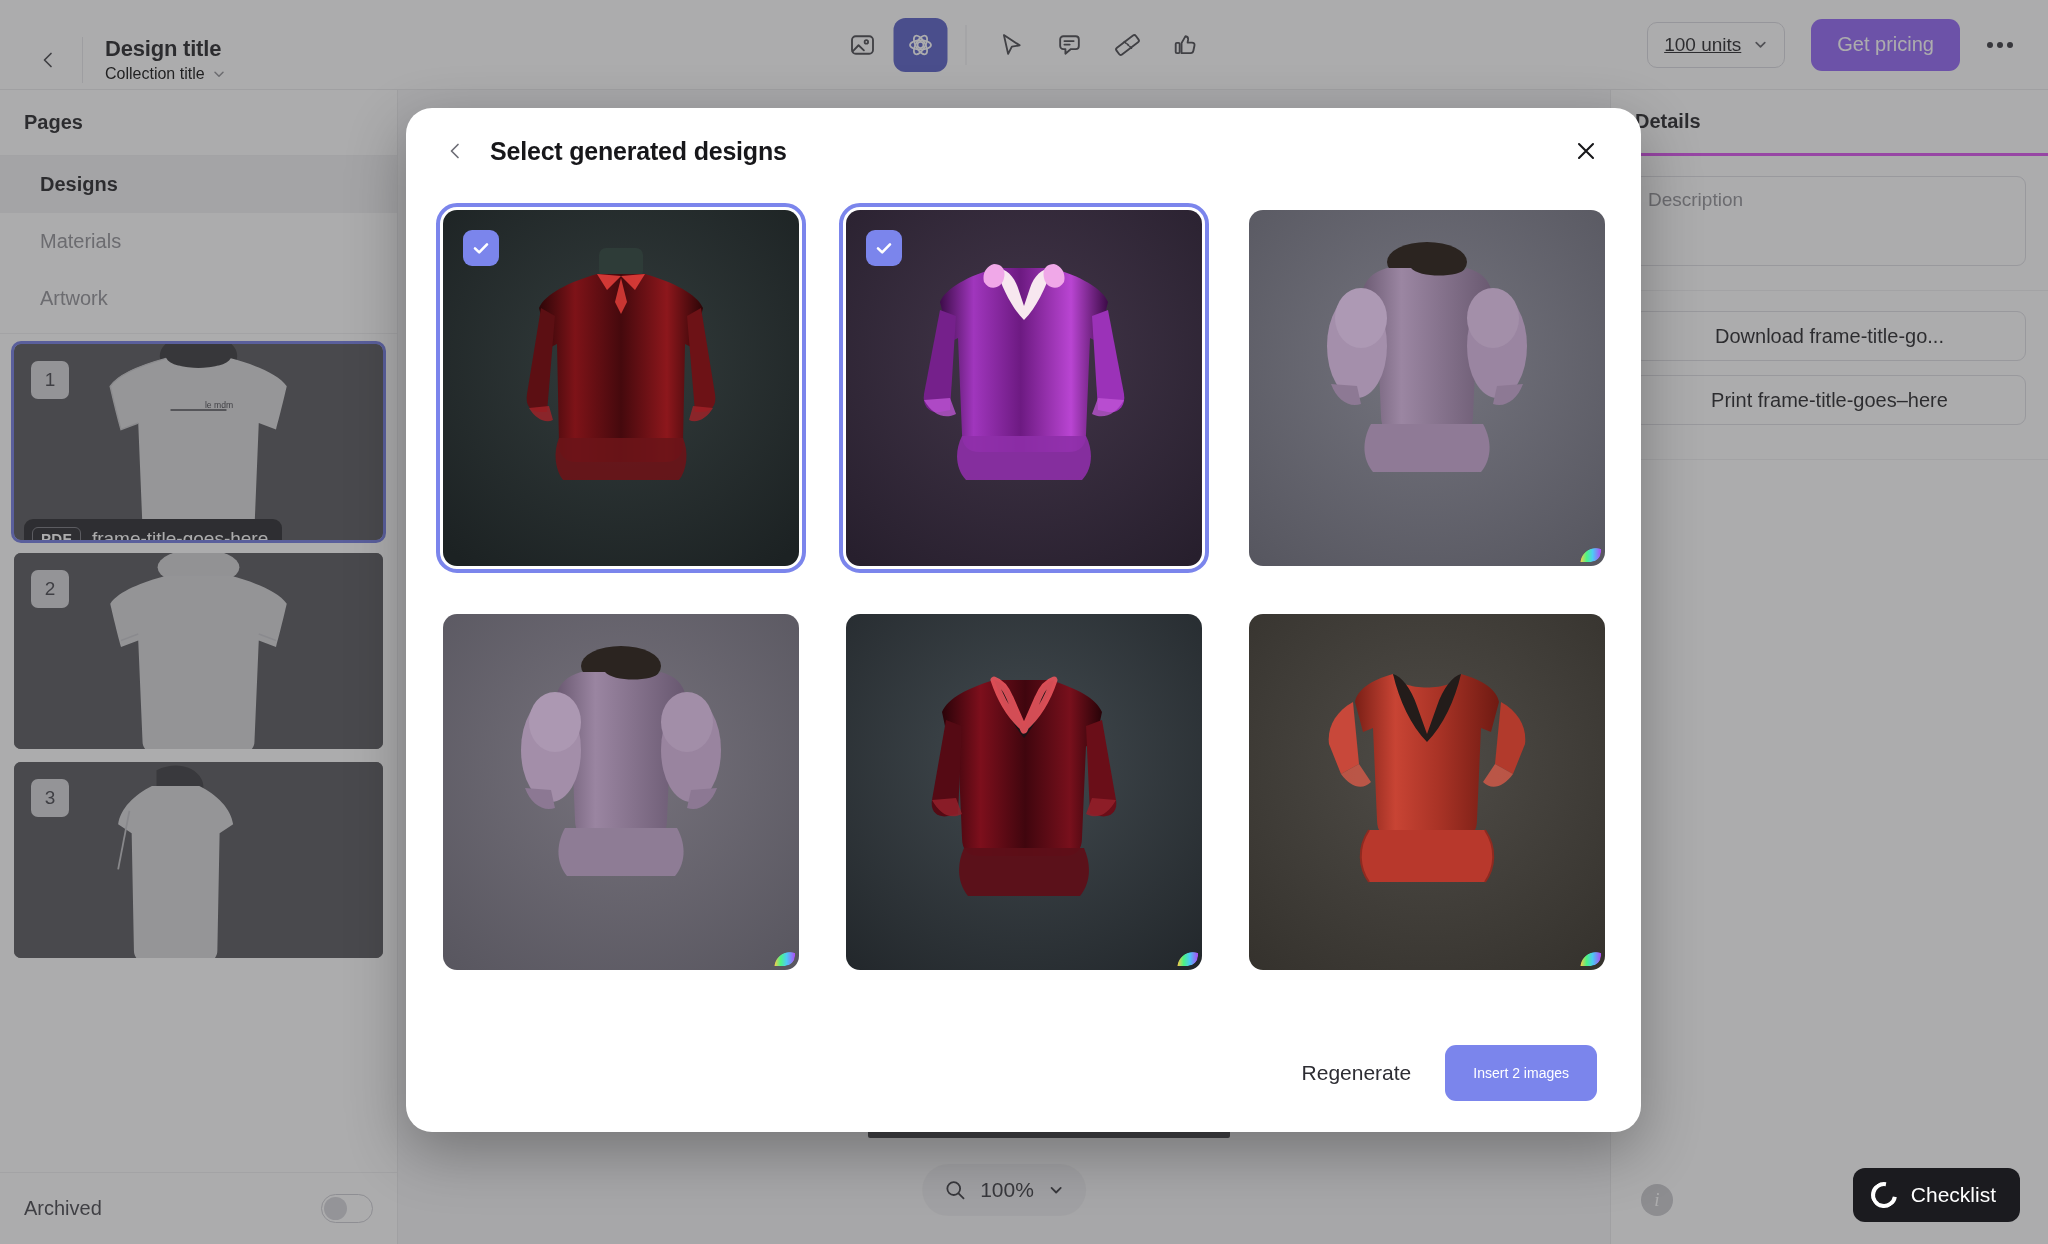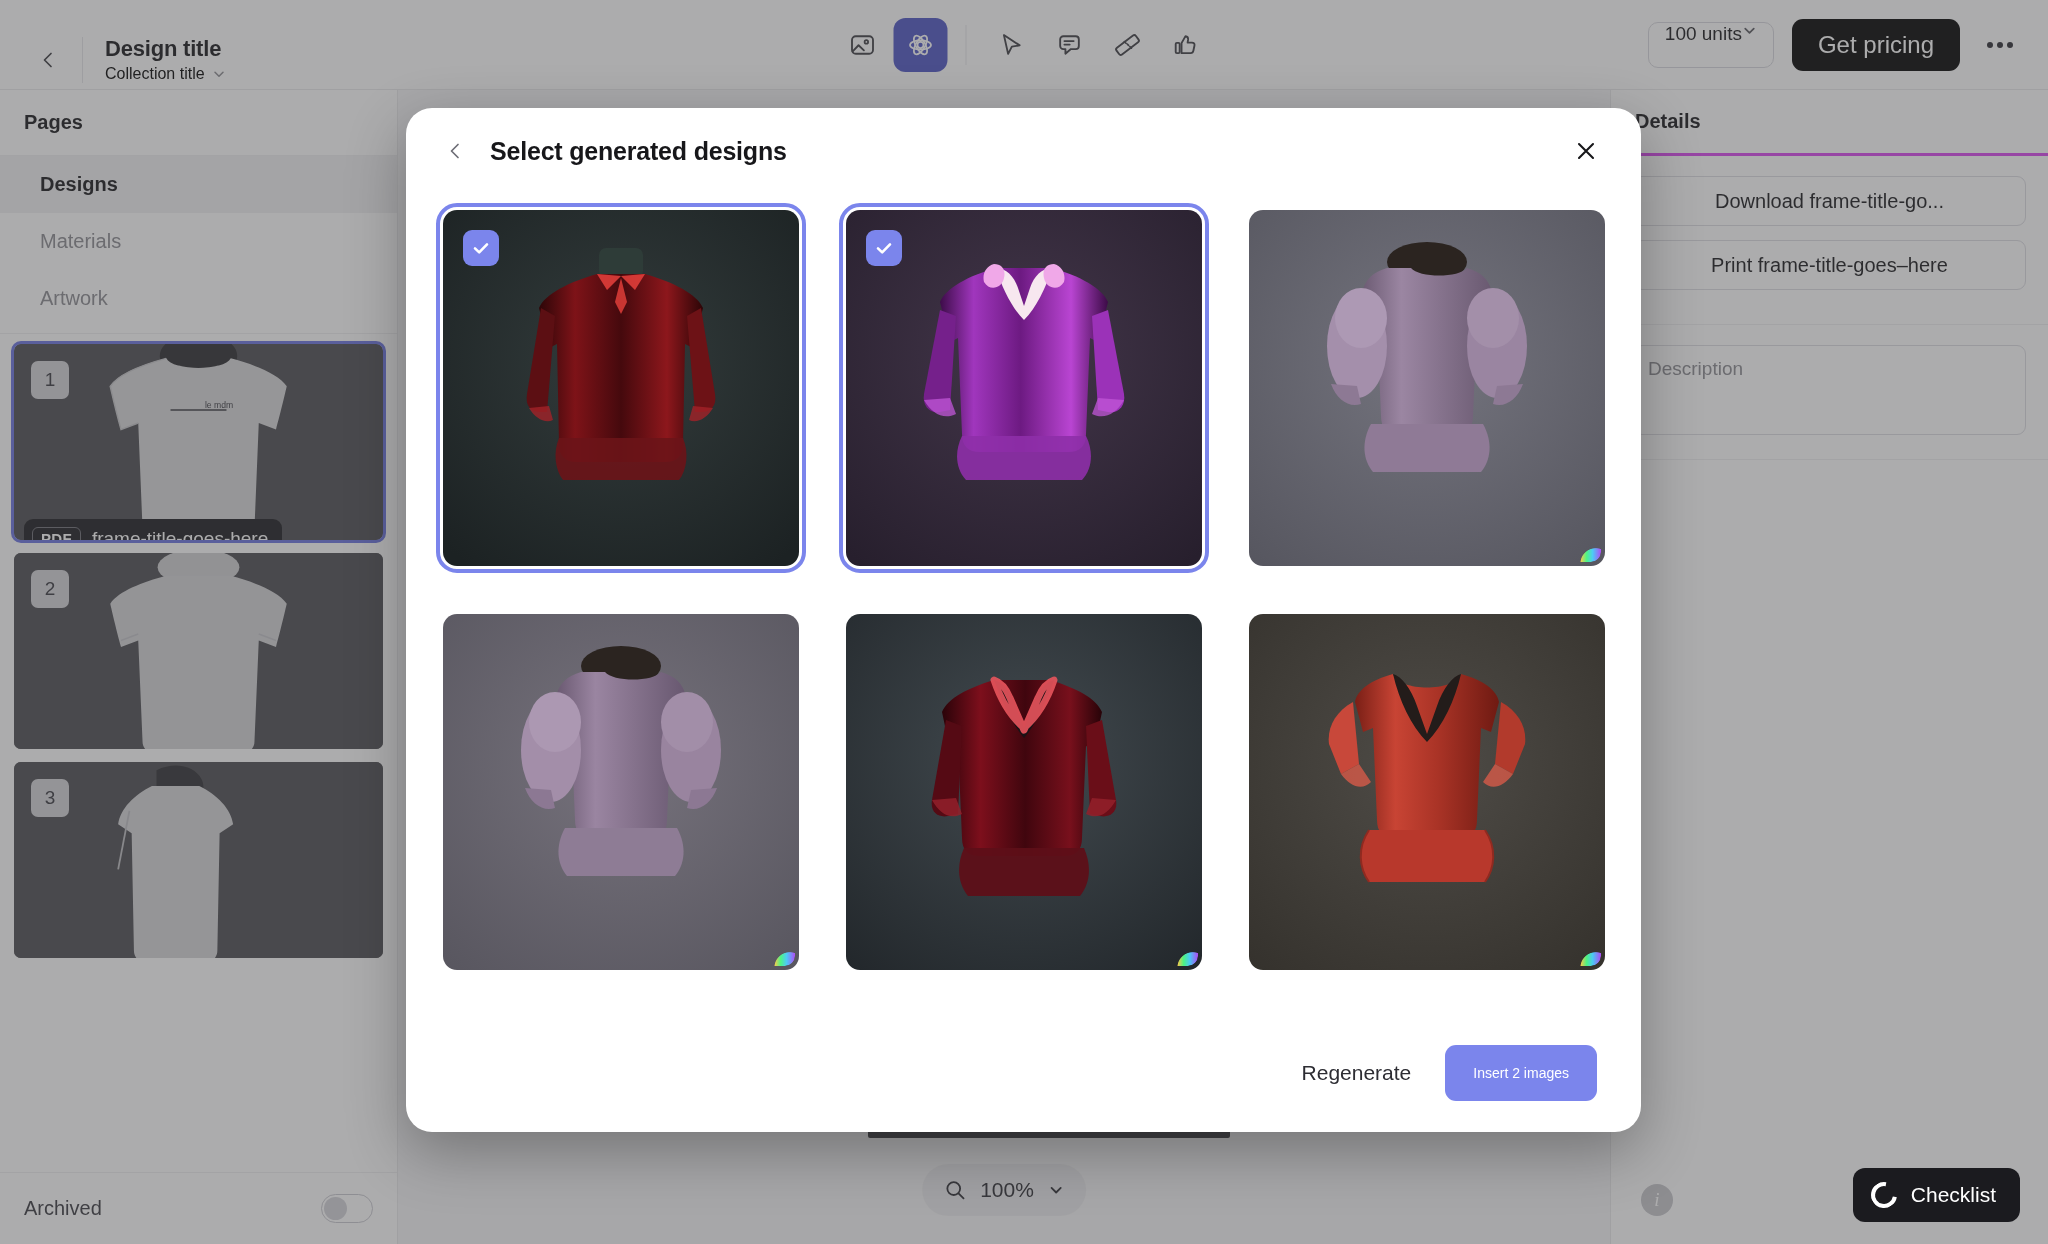--- a/index.html
+++ b/index.html
@@ -64,29 +64,30 @@
   .tool-btn.active { background: #4e55c4; color: #ffffff; }
   .tool-sep { width: 1px; height: 40px; background: #e6e6ea; margin: 0 14px; }
 
   .topbar-right {
     margin-left: auto;
     display: flex; align-items: center; gap: 18px;
   }
   .units-select {
     height: 46px; padding: 0 16px;
     border: 1px solid #d8d8de; border-radius: 10px;
-    display: flex; 
+    display: flex; align-items: center; gap: 12px;
     font-size: 19px; color: #17171a; cursor: pointer;
     background: #fff;
+    text-decoration: underline;
   }
   .get-pricing {
     height: 52px; padding: 0 26px;
-    background: #000000; color: #fff;
+    background: #8b5cf6; color: #fff;
     border: none; border-radius: 11px;
-    font-size: 24px; font-family: inherit; cursor: pointer;
+    font-size: 20px; font-family: inherit; cursor: pointer; margin-left: 8px;
   }
   .more-btn {
     width: 44px; height: 44px; border-radius: 8px;
     display: flex; align-items: center; justify-content: center;
     cursor: pointer; gap: 4px;
   }
   .dot { width: 6px; height: 6px; border-radius: 50%; background: #2d2d33; }
 
   
   .workspace { flex: 1; display: flex; min-height: 0; position: relative; }
@@ -477,25 +478,25 @@
         <span>100%</span>
         <svg width="16" height="16" viewBox="0 0 14 14" fill="none">
           <path d="M3 5.2L7 9.2L11 5.2" stroke="#2d2d33" stroke-width="1.6" stroke-linecap="round" stroke-linejoin="round"></path>
         </svg>
       </div>
     </div>
 
     <div class="rightpanel">
       <div class="rp-header">Details</div>
       <div class="rp-section">
+        <textarea class="rp-textarea" placeholder="Description" style=""></textarea>
+      </div>
+      <div class="rp-section">
         <button class="rp-btn">Download frame-title-go...</button>
         <button class="rp-btn">Print frame-title-goes–here</button>
-      </div>
-      <div class="rp-section">
-        <textarea class="rp-textarea" placeholder="Description" style=""></textarea>
       </div>
       <div class="info-btn">i</div>
     </div>
   </div>
 
   <div class="checklist">
     <span class="ring"></span>
     <span>Checklist</span>
   </div>
 </div>

